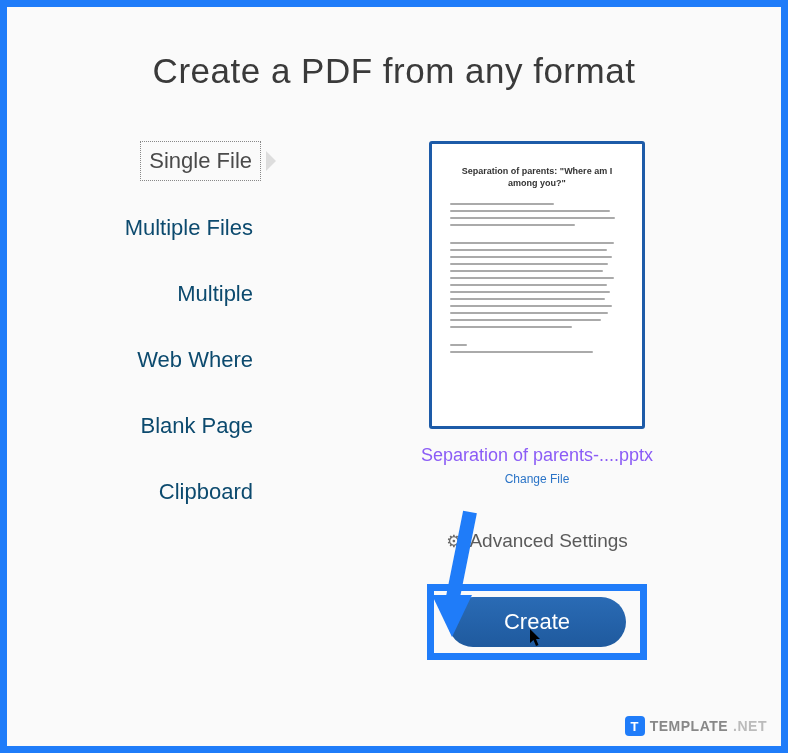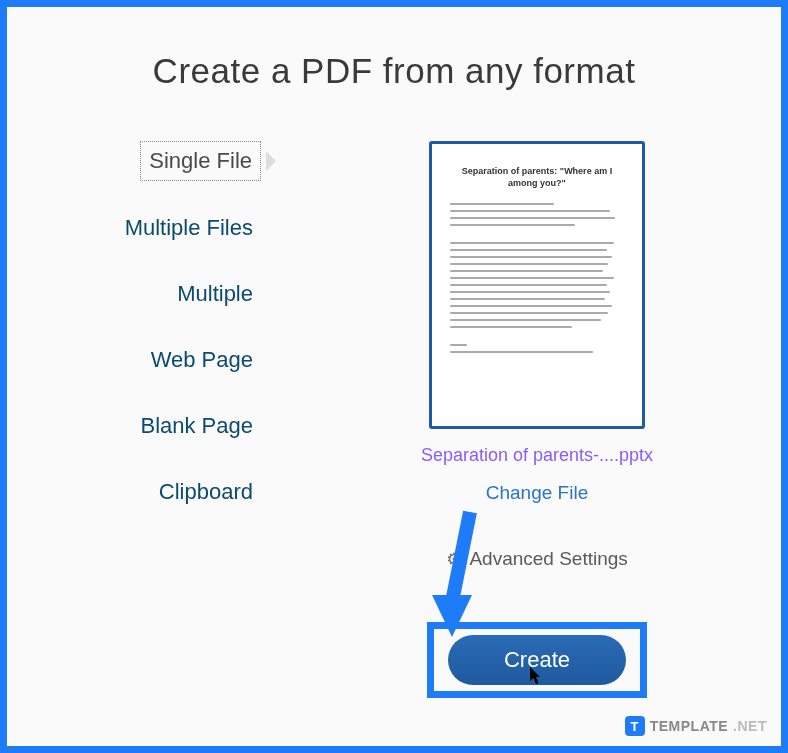--- a/index.html
+++ b/index.html
@@ -99,42 +99,42 @@
       margin-bottom: 5px;
       border-radius: 1px;
     }
     .filename {
       font-size: 18px;
       color: #8b5cf6;
       margin-top: 16px;
       font-weight: 300;
     }
     .change-file {
-      font-size: 19px;
+      font-size: 12px;
       color: #2b74c7;
-      margin-top: 16px;
+      margin-top: 6px;
       cursor: pointer;
       font-weight: 400;
     }
     .advanced-settings {
       margin-top: 44px;
       font-size: 19px;
       color: #5a5a5a;
       display: flex;
       align-items: center;
       gap: 8px;
       cursor: pointer;
       font-weight: 300;
     }
     .gear-icon {
       font-size: 17px;
       color: #6a6a6a;
     }
     .create-wrapper {
-      margin-top: 52px;
+      margin-top: 32px;
       border: 7px solid #1f7cf9;
       padding: 6px 14px;
     }
     .create-button {
       background: linear-gradient(to bottom, #2a6bb5, #1f5a9e);
       color: #fff;
       font-size: 22px;
       font-weight: 500;
       border: none;
       border-radius: 26px;
@@ -186,21 +186,21 @@
 <body>
 
 <div class="outer-frame">
   <h1 class="page-title">Create a PDF from any format</h1>
 
   <div class="content">
     <div class="sidebar">
       <div class="sidebar-item selected">Single File</div>
       <div class="sidebar-item">Multiple Files</div>
       <div class="sidebar-item">Multiple</div>
-      <div class="sidebar-item">Web Page</div>
+      <div class="sidebar-item">Web Where</div>
       <div class="sidebar-item">Blank Page</div>
       <div class="sidebar-item">Clipboard</div>
     </div>
 
     <div class="preview-area">
       <div class="doc-preview">
         <div class="doc-header">Separation of parents: "Where am I among you?"</div>
         <div class="doc-body">
           <div class="doc-line" style="width:60%"></div>
           <div class="doc-line" style="width:92%"></div>

